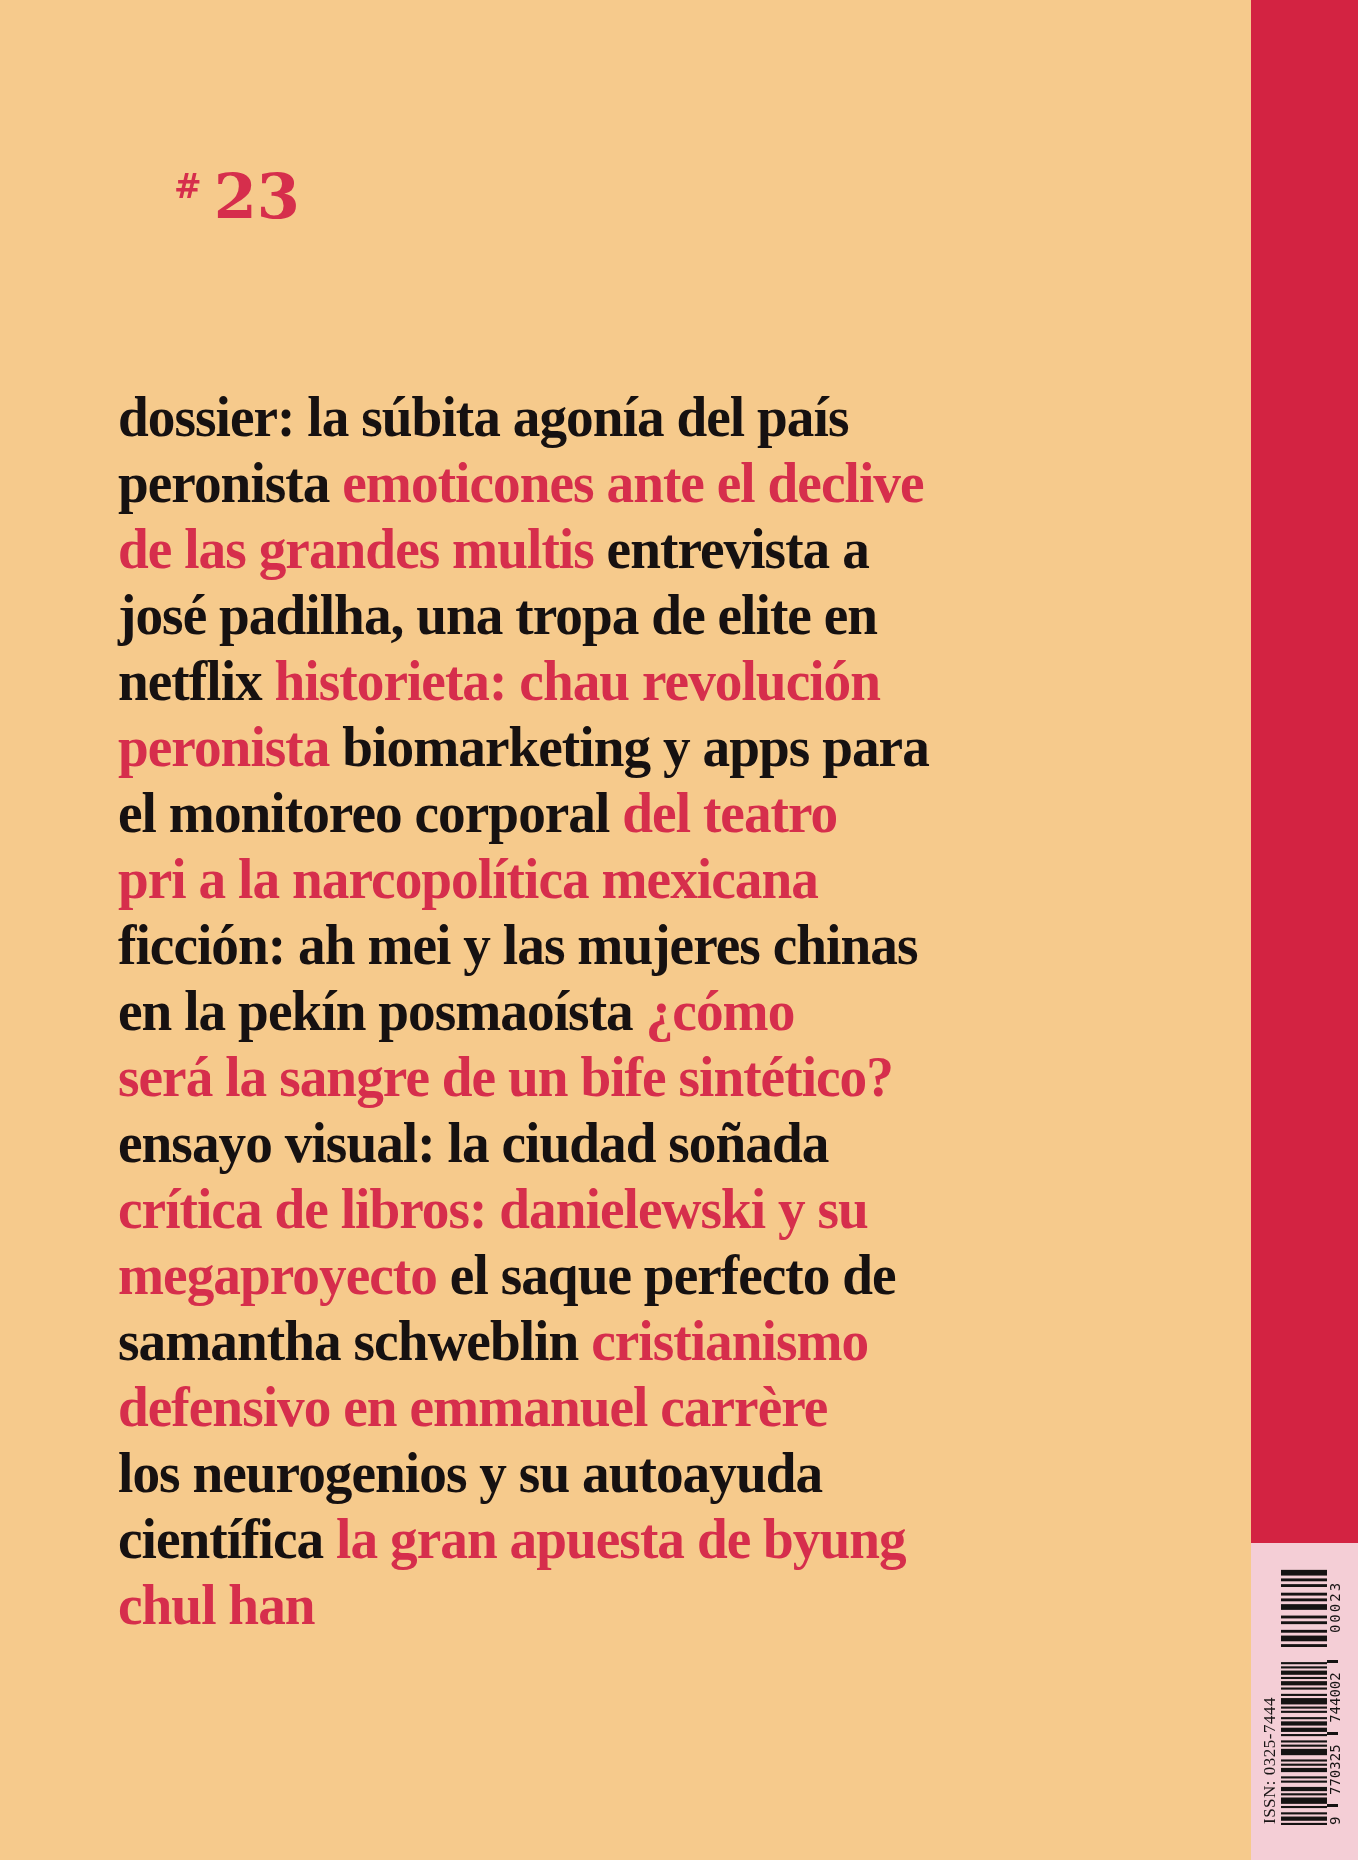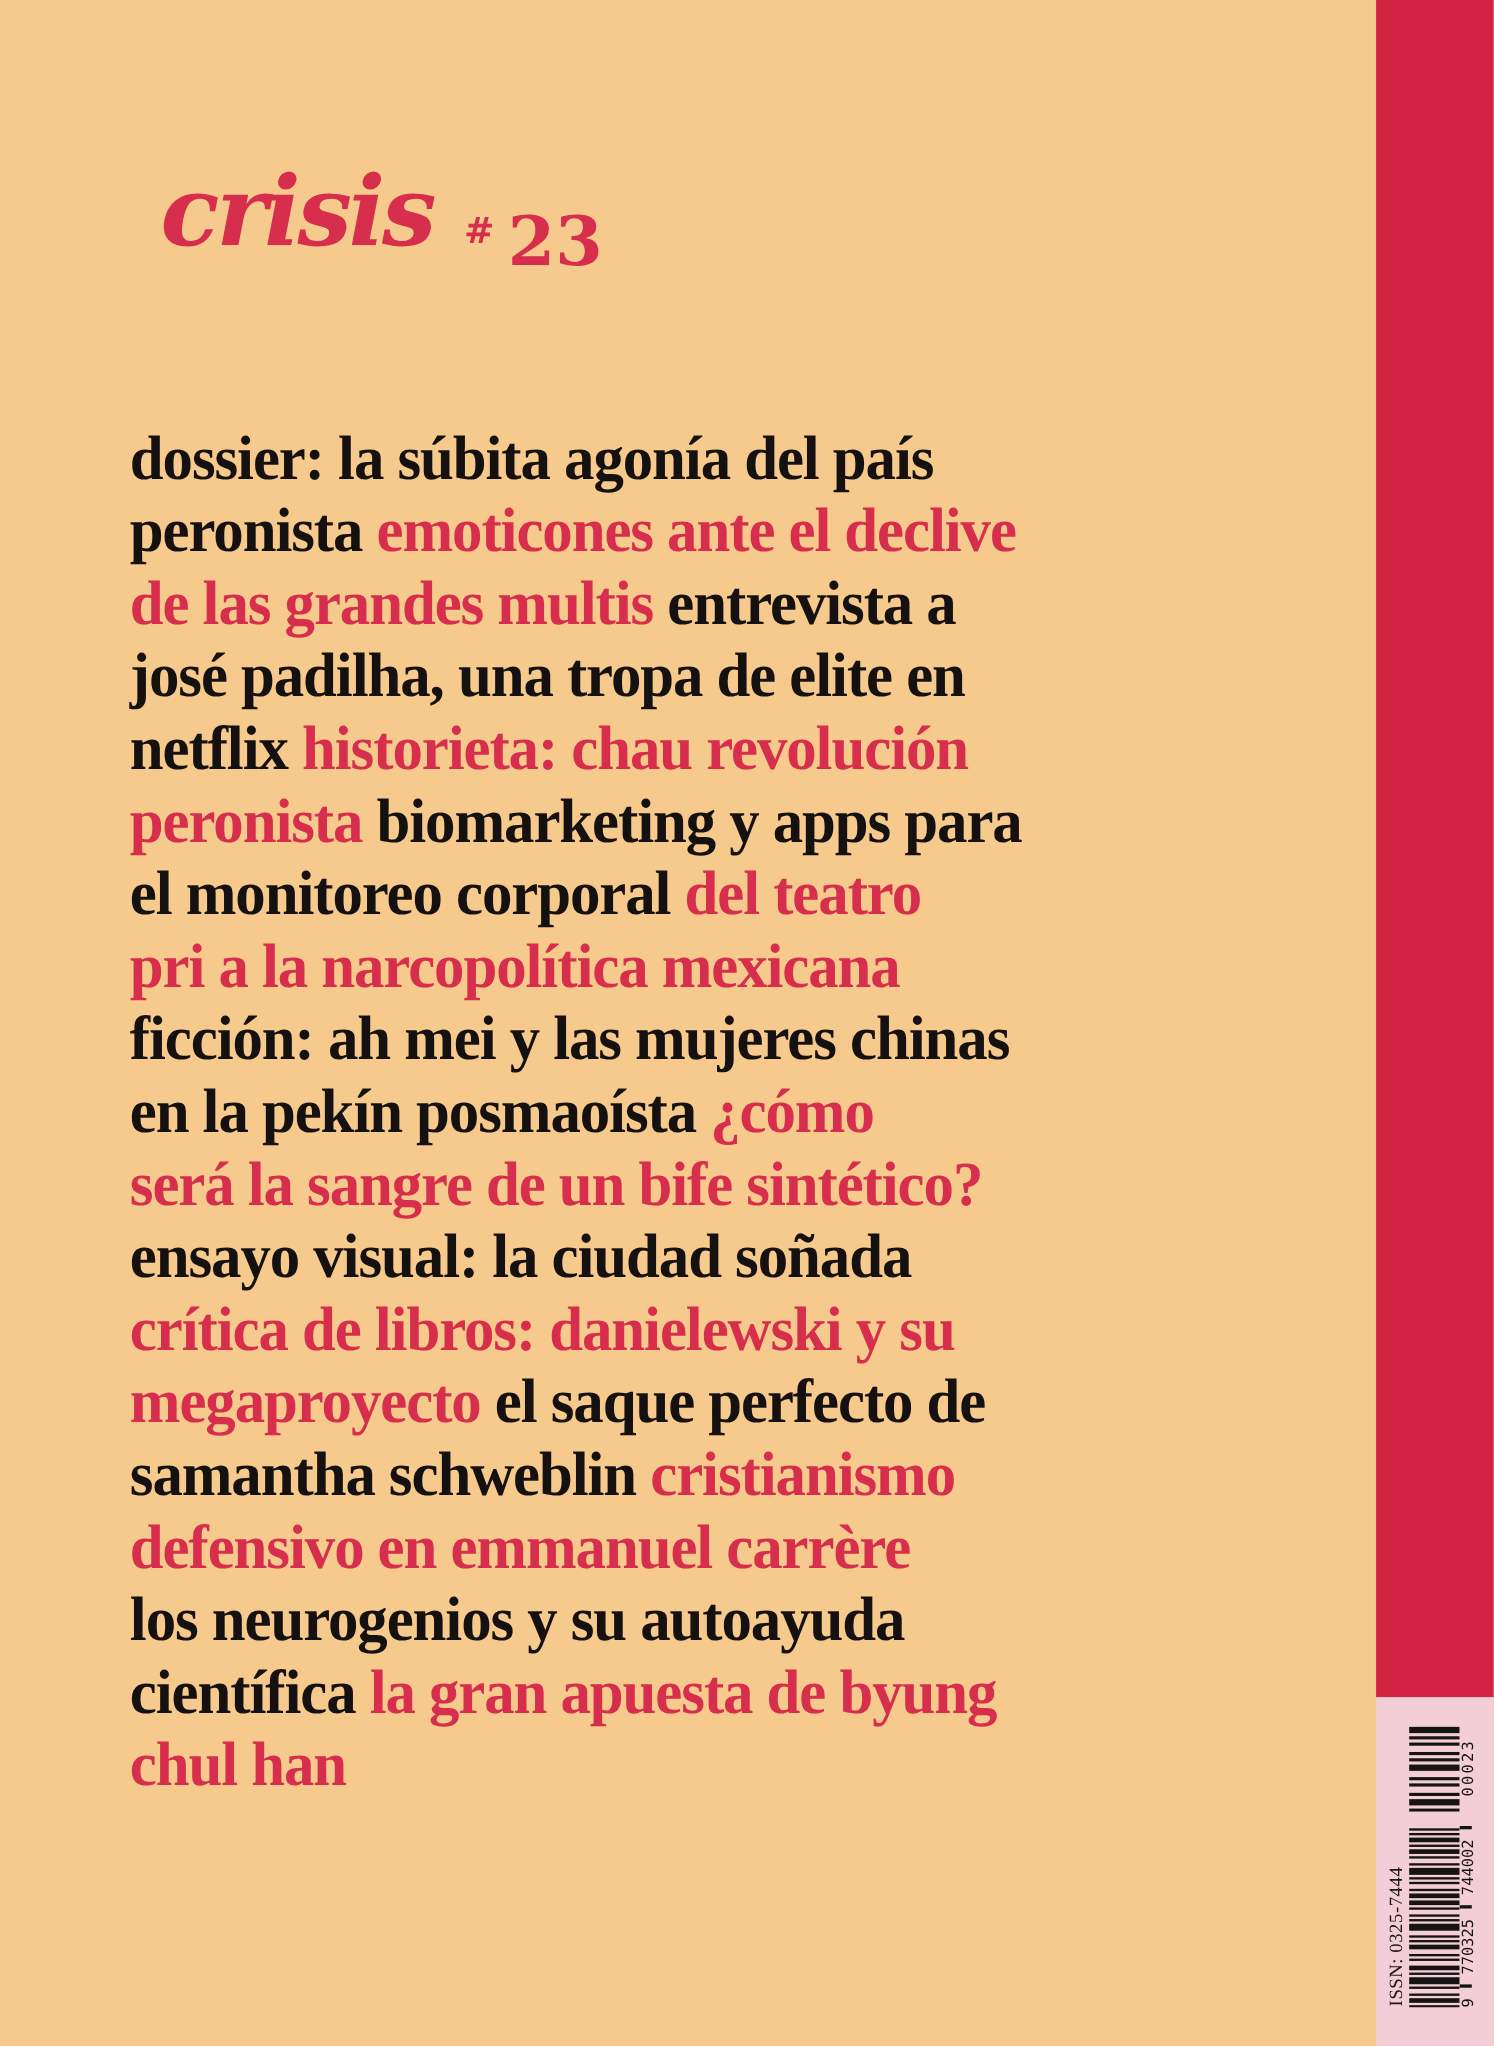--- a/index.html
+++ b/index.html
@@ -81,21 +81,20 @@
   }
 </style>
 </head>
 <body>
 
 <div class="cover">
 
   <div class="stripe"></div>
 
   <div class="masthead">
-    <span class="logo">crisis</span>
     <span class="hash">#</span>
     <span class="issue">23</span>
   </div>
 
   <div class="toc">
       <div class="toc-line"><span class="seg black">dossier: la súbita agonía del país</span></div>
       <div class="toc-line"><span class="seg black">peronista</span> <span class="seg red">emoticones ante el declive</span></div>
       <div class="toc-line"><span class="seg red">de las grandes multis</span> <span class="seg black"> entrevista a</span></div>
       <div class="toc-line"><span class="seg black">josé padilha, una tropa de elite en</span></div>
       <div class="toc-line"><span class="seg black">netflix</span> <span class="seg red">historieta: chau revolución</span></div>

